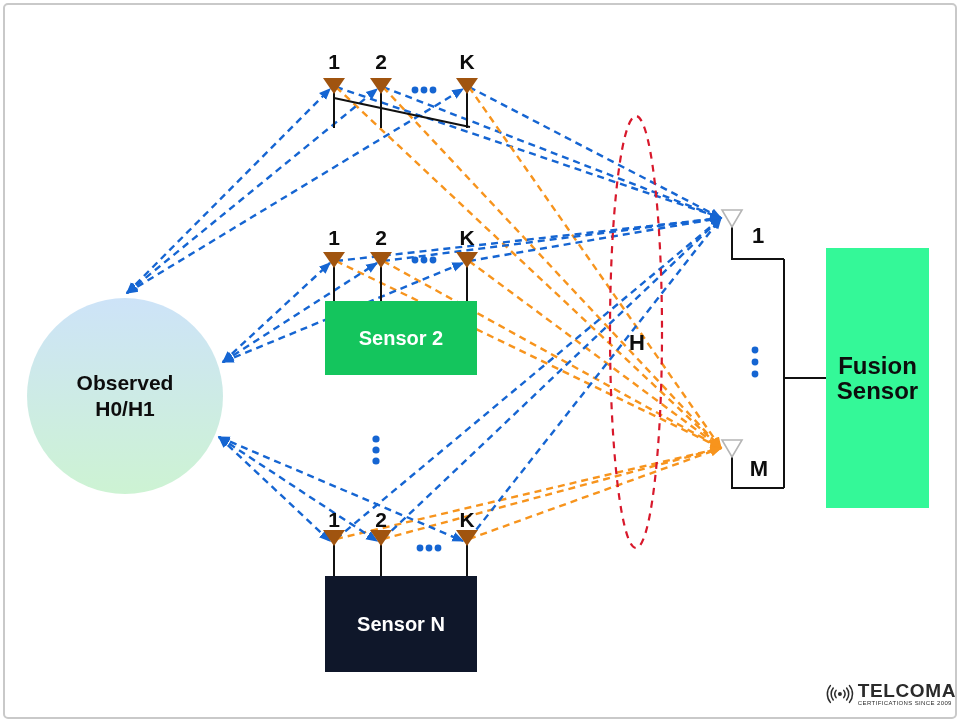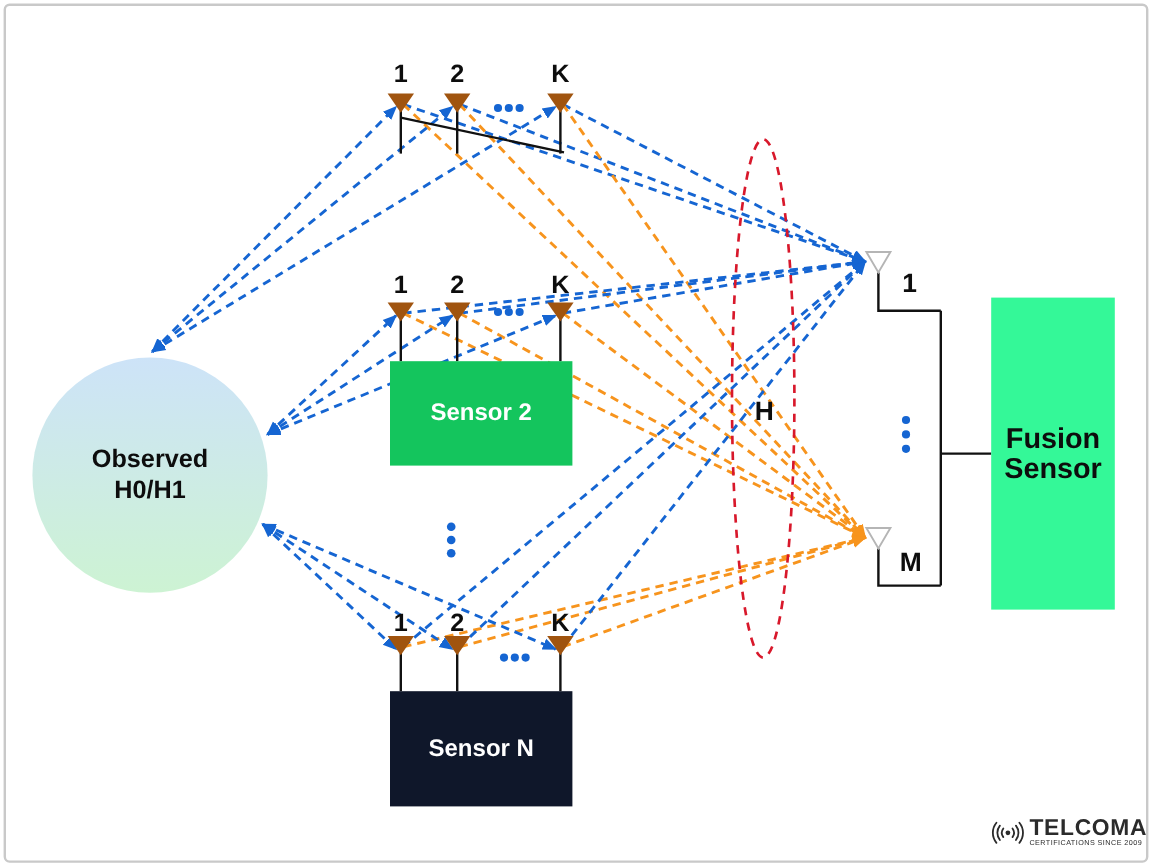--- a/index.html
+++ b/index.html
@@ -103,21 +103,21 @@
       <circle cx="755" cy="350" r="3.4" fill="#1565d2"></circle>
       <circle cx="755" cy="362" r="3.4" fill="#1565d2"></circle>
       <circle cx="755" cy="374" r="3.4" fill="#1565d2"></circle>
     </svg>
 
   <div class="circle" style="left: 27px; top: 298px; width: 196px; height: 196px; background: linear-gradient(rgb(205, 227, 248), rgb(205, 243, 211));">
     <span>Observed</span>
     <span>H0/H1</span>
   </div>
 
-  <div class="sensor-box" style="left: 325px; top: 301px; width: 152px; height: 87px; background: rgb(20, 197, 93);">
+  <div class="sensor-box" style="left: 325px; top: 301px; width: 152px; height: 74px; background: rgb(20, 197, 93);">
     <span>Sensor 2</span>
   </div>
   <div class="sensor-box" style="left: 325px; top: 576px; width: 152px; height: 96px; background: #0f172a; text-align: right;">
     <span>Sensor N</span>
   </div>
 
   <div class="lbl" style="left:321px;top:49px;">1</div>
   <div class="lbl" style="left:368px;top:49px;">2</div>
   <div class="lbl" style="left:454px;top:49px;">K</div>
   <div class="lbl" style="left:321px;top:225px;">1</div>

